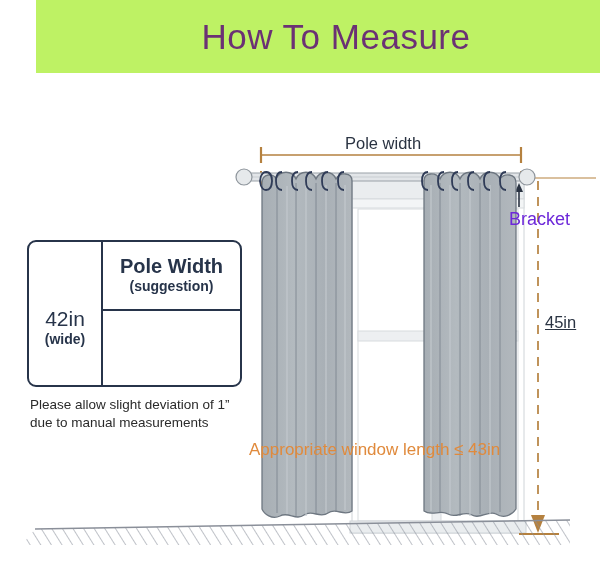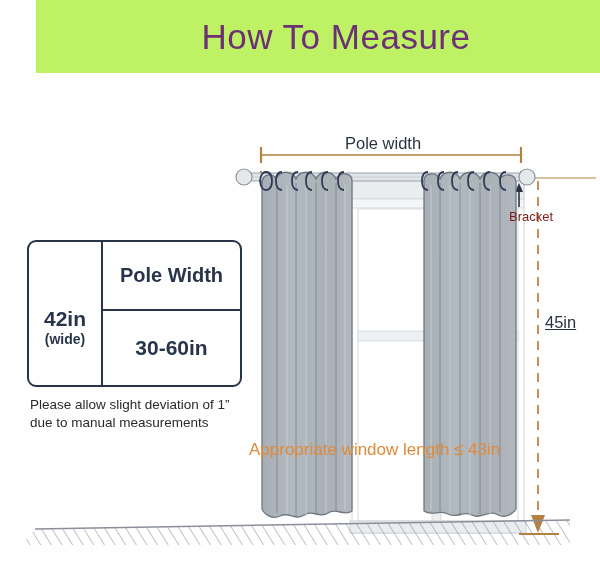--- a/index.html
+++ b/index.html
@@ -60,21 +60,21 @@
     height: 69px;
     border-bottom: 2px solid #27344A;
     display: flex; flex-direction: column;
     align-items: center; justify-content: center;
   }
   .tbl-lower {
     flex: 1;
     display: flex; align-items: center; justify-content: center;
   }
   .big-val {
-    font-size: 21px; font-weight: bold; color: #27344A;
+    font-size: 21px; font-weight: normal; color: #27344A;
     line-height: 1.05;
   }
   .sub-val {
     font-size: 14px; font-weight: bold; color: #27344A;
     line-height: 1.2; margin-top: 1px; text-align: right;
   }
   .hdr-main {
     font-size: 20px; font-weight: bold; color: #27344A;
     line-height: 1.05;
   }
@@ -107,21 +107,21 @@
     position: absolute;
     font-family: "Liberation Sans", sans-serif;
     white-space: nowrap;
   }
   #label-pole-width {
     left: 345px; top: 134px;
     font-size: 16.5px; color: #2A3342;
   }
   #label-bracket {
     left: 509px; top: 209px;
-    font-size: 13px; color: #7f1d1d;
+    font-size: 18px; color: #6d28d9;
   }
   #label-45in {
     left: 545px; top: 313px;
     font-size: 16.5px; color: #2A3342; text-decoration: underline;
   }
   #label-window-length {
     left: 249px; top: 440px;
     font-size: 17px; color: #E08A3C;
   }
   #label-floor {
@@ -137,23 +137,21 @@
 </div>
 
 <div id="size-table">
   <div id="size-table-left-cell">
     <div class="big-val">42in</div>
     <div class="sub-val">(wide)</div>
   </div>
   <div id="size-table-right-col">
     <div class="tbl-upper">
       <div class="hdr-main">Pole Width</div>
-    </div>
-    <div class="tbl-lower">
-      <div class="range-val">30-60in</div>
+      <div class="hdr-sub">(suggestion)</div>
     </div>
   </div>
 </div>
 
 <div id="table-note">
   <div>Please allow slight deviation of 1”</div>
   <div>due to manual measurements</div>
 </div>
 
 <svg id="diagram" viewBox="0 0 600 493">

